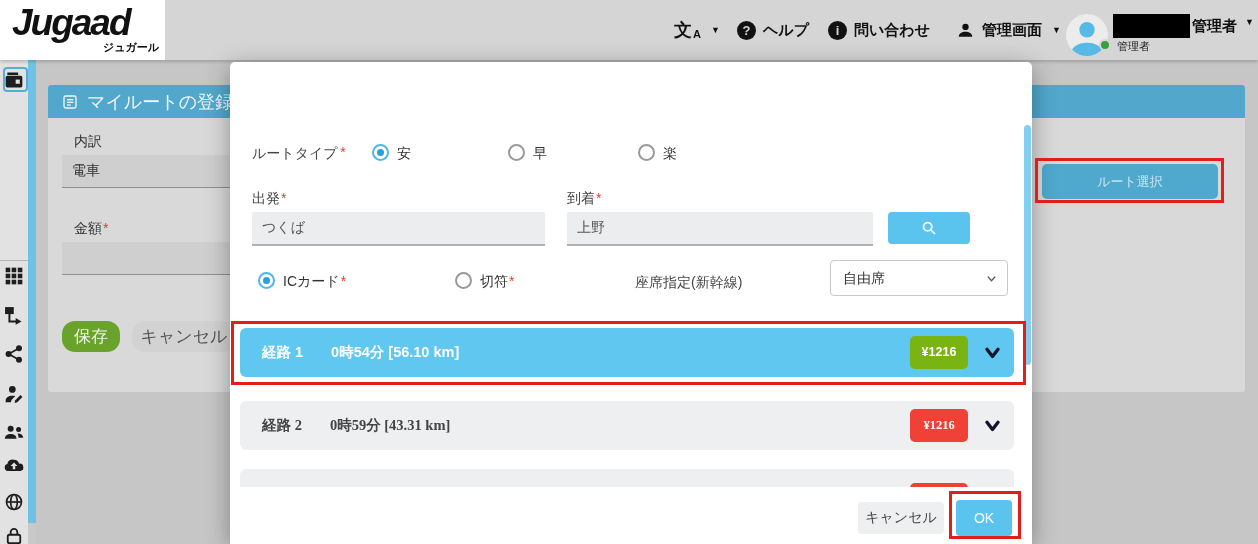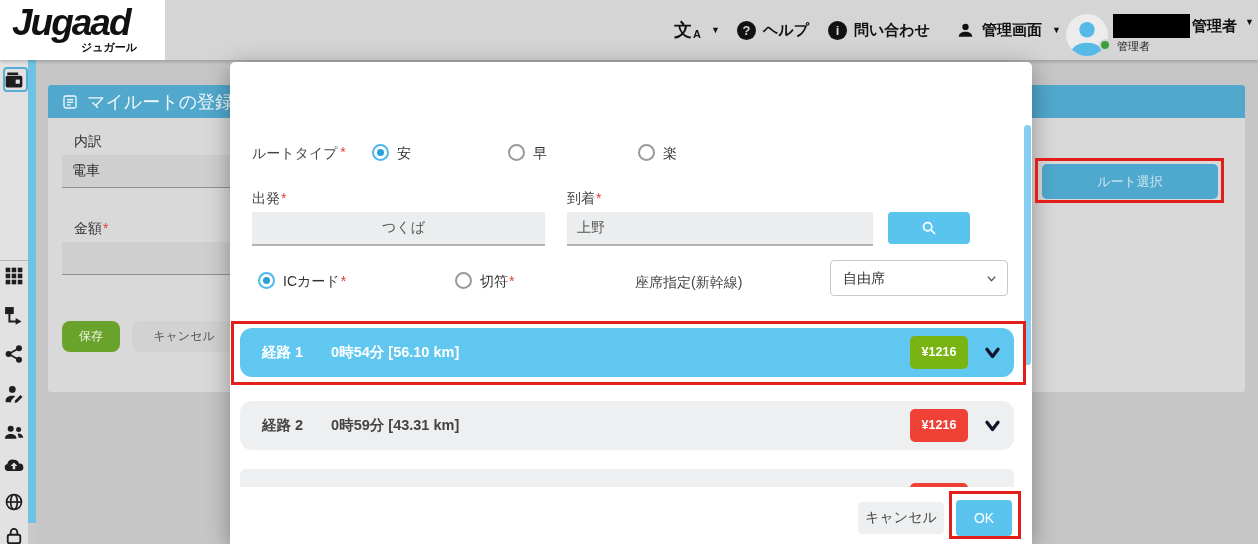--- a/index.html
+++ b/index.html
@@ -3,21 +3,21 @@
 <meta charset="utf-8">
 <style>
   * { margin:0; padding:0; box-sizing:border-box; }
   html,body { width:1258px; height:544px; overflow:hidden; }
   body { font-family:"Liberation Sans","DejaVu Sans",sans-serif; background:#c9c9c9; position:relative; }
 
   
   .header { position:absolute; left:0; top:0; width:1258px; height:60px; background:#d5d5d5; box-shadow:0 2px 3px rgba(0,0,0,.18); z-index:3; }
   .logo-box { position:absolute; left:0; top:0; width:165px; height:60px; background:#fff; }
   .logo-main { position:absolute; left:12px; top:2px; font-size:37px; font-weight:bold; font-style:italic; letter-spacing:-2px; color:#111; }
-  .logo-sub { position:absolute; right:28px; bottom:5px; font-size:11px; font-weight:bold; color:#111; }
+  .logo-sub { position:absolute; right:6px; bottom:5px; font-size:11px; font-weight:bold; color:#111; }
   .hitem { position:absolute; top:0; height:60px; display:flex; align-items:center; gap:7px; color:#111; font-size:15px; font-weight:bold; cursor:pointer; }
   .lang { left:674px; }
   .lang .zh { font-size:18px; font-weight:bold; }
   .lang .sub-a { font-size:11px; font-weight:bold; margin-left:-6px; margin-top:8px; }
   .caret { font-size:9px; margin-left:3px; color:#111; }
   .circle-ico { width:19px; height:19px; border-radius:50%; background:#111; color:#d5d5d5; font-size:13px; font-weight:bold; display:flex; align-items:center; justify-content:center; line-height:1; }
   .help { left:737px; }
   .inquiry { left:828px; }
   .admin { left:956px; }
   .admin svg { width:19px; height:19px; fill:#111; }
@@ -38,46 +38,46 @@
 
   
   .content { position:absolute; left:36px; top:60px; width:1222px; height:484px; background:#c6c6c6; z-index:1; }
   .card { position:absolute; left:12px; top:25px; width:1197px; height:307px; background:#d9d9d9; border-radius:3px; }
   .card-head { position:absolute; left:0; top:0; width:100%; height:33px; background:#51a8cc; border-radius:3px 3px 0 0; display:flex; align-items:center; padding-left:14px; gap:9px; }
   .card-head svg { width:16px; height:16px; }
   .card-title { color:#eef6fa; font-size:18px; }
   .fld-label { position:absolute; left:26px; font-size:14px; color:#333; }
   .req { color:#e03c31; margin-left:1px; }
   .ghost-input { position:absolute; left:14px; width:520px; height:33px; background:#cfcfcf; border:none; border-bottom:1px solid #909090; padding-left:10px; font-size:14px; color:#333; font-family:inherit; }
-  .btn { border:none; border-radius:8px; font-size:12px; font-family:inherit; cursor:pointer; }
+  .btn { border:none; border-radius:13px; font-size:17px; font-family:inherit; cursor:pointer; }
   .btn-save { position:absolute; left:14px; top:236px; width:58px; height:31px; background:#6aa32b; color:#eef3e5; }
   .btn-cancel-bg { position:absolute; left:84px; top:236px; width:104px; height:31px; background:#d2d2d2; color:#555; }
   .btn-route-select { position:absolute; left:994px; top:79px; width:176px; height:35px; background:#4fa9ce; color:#cfe7f2; border-radius:5px; font-size:13px; border:none; cursor:pointer; font-family:inherit; }
 
   
   .modal { position:absolute; left:230px; top:62px; width:802px; height:482px; background:#fff; border-radius:5px 5px 0 0; box-shadow:0 5px 25px rgba(0,0,0,.35); z-index:10; }
   .m-head { position:relative; height:45px; border-bottom:1px solid #e9e9e9; }
   .m-title { position:absolute; left:22px; top:0; line-height:45px; font-size:16px; color:#444; }
   .m-close { position:absolute; right:20px; top:11px; font-size:17px; font-weight:bold; color:#222; cursor:pointer; }
   .m-label { position:absolute; font-size:14px; color:#444; }
   .radio { position:absolute; width:17px; height:17px; border:2px solid #9a9a9a; border-radius:50%; background:#fff; cursor:pointer; }
   .radio.sel { border-color:#4db8ea; }
   .radio.sel::after { content:""; position:absolute; left:3px; top:3px; width:7px; height:7px; border-radius:50%; background:#2d9fd8; }
   .radio-lab { position:absolute; font-size:14px; color:#333; cursor:pointer; }
   .m-input { position:absolute; height:34px; background:#ebedee; border:none; border-bottom:2px solid #b2b2b2; border-radius:2px 2px 0 0; padding-left:10px; font-size:14px; color:#555; font-family:inherit; }
   .search-btn { position:absolute; left:658px; top:150px; width:82px; height:32px; background:#5ac4ef; border:none; border-radius:4px; cursor:pointer; display:flex; align-items:center; justify-content:center; }
   .search-btn svg { width:16px; height:16px; }
   .seat-select { position:absolute; left:600px; top:198px; width:178px; height:36px; background:#fff; border:1px solid #c9c9c9; border-radius:4px; cursor:pointer; }
   .seat-value { position:absolute; left:12px; top:0; line-height:34px; font-size:14px; color:#333; }
   .seat-select svg { position:absolute; right:10px; top:12px; width:11px; height:11px; color:#555; }
-  .route-row { position:absolute; left:10px; width:774px; height:49px; border-radius:12px; display:flex; align-items:center; cursor:pointer; }
+  .route-row { position:absolute; left:10px; width:774px; height:49px; border-radius:6px; display:flex; align-items:center; cursor:pointer; }
   .route-row .r-name { font-size:14.5px; font-weight:bold; margin-left:22px; }
   .route-row .r-detail { font-size:14.5px; font-weight:bold; margin-left:28px; }
   .row-sel { top:266px; background:#5fc7f0; color:#fff; }
-  .row-alt { top:339px; background:#edeff1; color:#444; }
+  .row-alt { top:339px; background:#edeff1; color:#444;font-family:Liberation Serif, serif; }
   .row-partial { position:absolute; left:10px; top:407px; width:774px; height:23px; background:#edeff1; border-radius:6px 6px 0 0; }
   .price-badge { position:absolute; right:46px; top:8px; width:58px; height:33px; border-radius:5px; color:#fff; font-size:12.5px; font-weight:bold; text-align:center; line-height:33px; }
   .badge-green { background:#7ab413; }
   .badge-red { background:#ef4136; }
   .badge-sliver { position:absolute; right:46px; top:14px; width:58px; height:9px; border-radius:5px 5px 0 0; background:#ef4136; }
   .row-chev { position:absolute; right:12px; top:15px; width:19px; height:19px; color:#14142b; cursor:pointer; }
   .m-footer { position:absolute; left:0; top:425px; width:802px; height:57px; background:#fff; }
   .m-btn-cancel { position:absolute; left:628px; top:15px; width:86px; height:32px; background:#edeff1; color:#444; border:none; border-radius:4px; font-size:14px; font-family:inherit; cursor:pointer; }
   .m-btn-ok { position:absolute; left:726px; top:13px; width:56px; height:36px; background:#5ac4ef; color:#fff; border:none; border-radius:4px; font-size:14px; font-family:inherit; cursor:pointer; }
   .scroll-thumb { position:absolute; left:794px; top:63px; width:7px; height:240px; background:#84cef2; border-radius:4px; cursor:grab; }
@@ -239,21 +239,21 @@
   <div class="m-label" style="left:22px; top:83px;font-family:Liberation Mono, monospace;"><span>ルートタイプ</span><span class="req">*</span></div>
   <div class="radio sel" style="left:142px; top:82px;"></div>
   <div class="radio-lab" style="left:167px; top:83px;">安</div>
   <div class="radio" style="left:278px; top:82px;"></div>
   <div class="radio-lab" style="left:303px; top:83px;">早</div>
   <div class="radio" style="left:408px; top:82px;"></div>
   <div class="radio-lab" style="left:433px; top:83px;">楽</div>
 
   <div class="m-label" style="left:22px; top:128px;"><span>出発</span><span class="req">*</span></div>
   <div class="m-label" style="left:337px; top:128px;"><span>到着</span><span class="req">*</span></div>
-  <input class="m-input" style="left: 22px; top: 150px; width: 293px; text-align: center;" readonly="" value="つくば">
+  <input class="m-input" style="left: 22px; top: 150px; width: 293px;" readonly="" value="つくば">
   <input class="m-input" style="left: 337px; top: 150px; width: 306px;" readonly="" value="上野">
   <button class="search-btn">
     <svg viewBox="0 0 24 24" fill="none" stroke="#fff" stroke-width="2.6">
         <circle cx="10" cy="10" r="6.2"></circle>
         <line x1="15" y1="15" x2="21" y2="21"></line>
       </svg>
   </button>
 
   <div class="radio sel" style="left:28px; top:210px;"></div>
   <div class="radio-lab" style="left:53px; top:211px;"><span>ICカード</span><span class="req">*</span></div>

